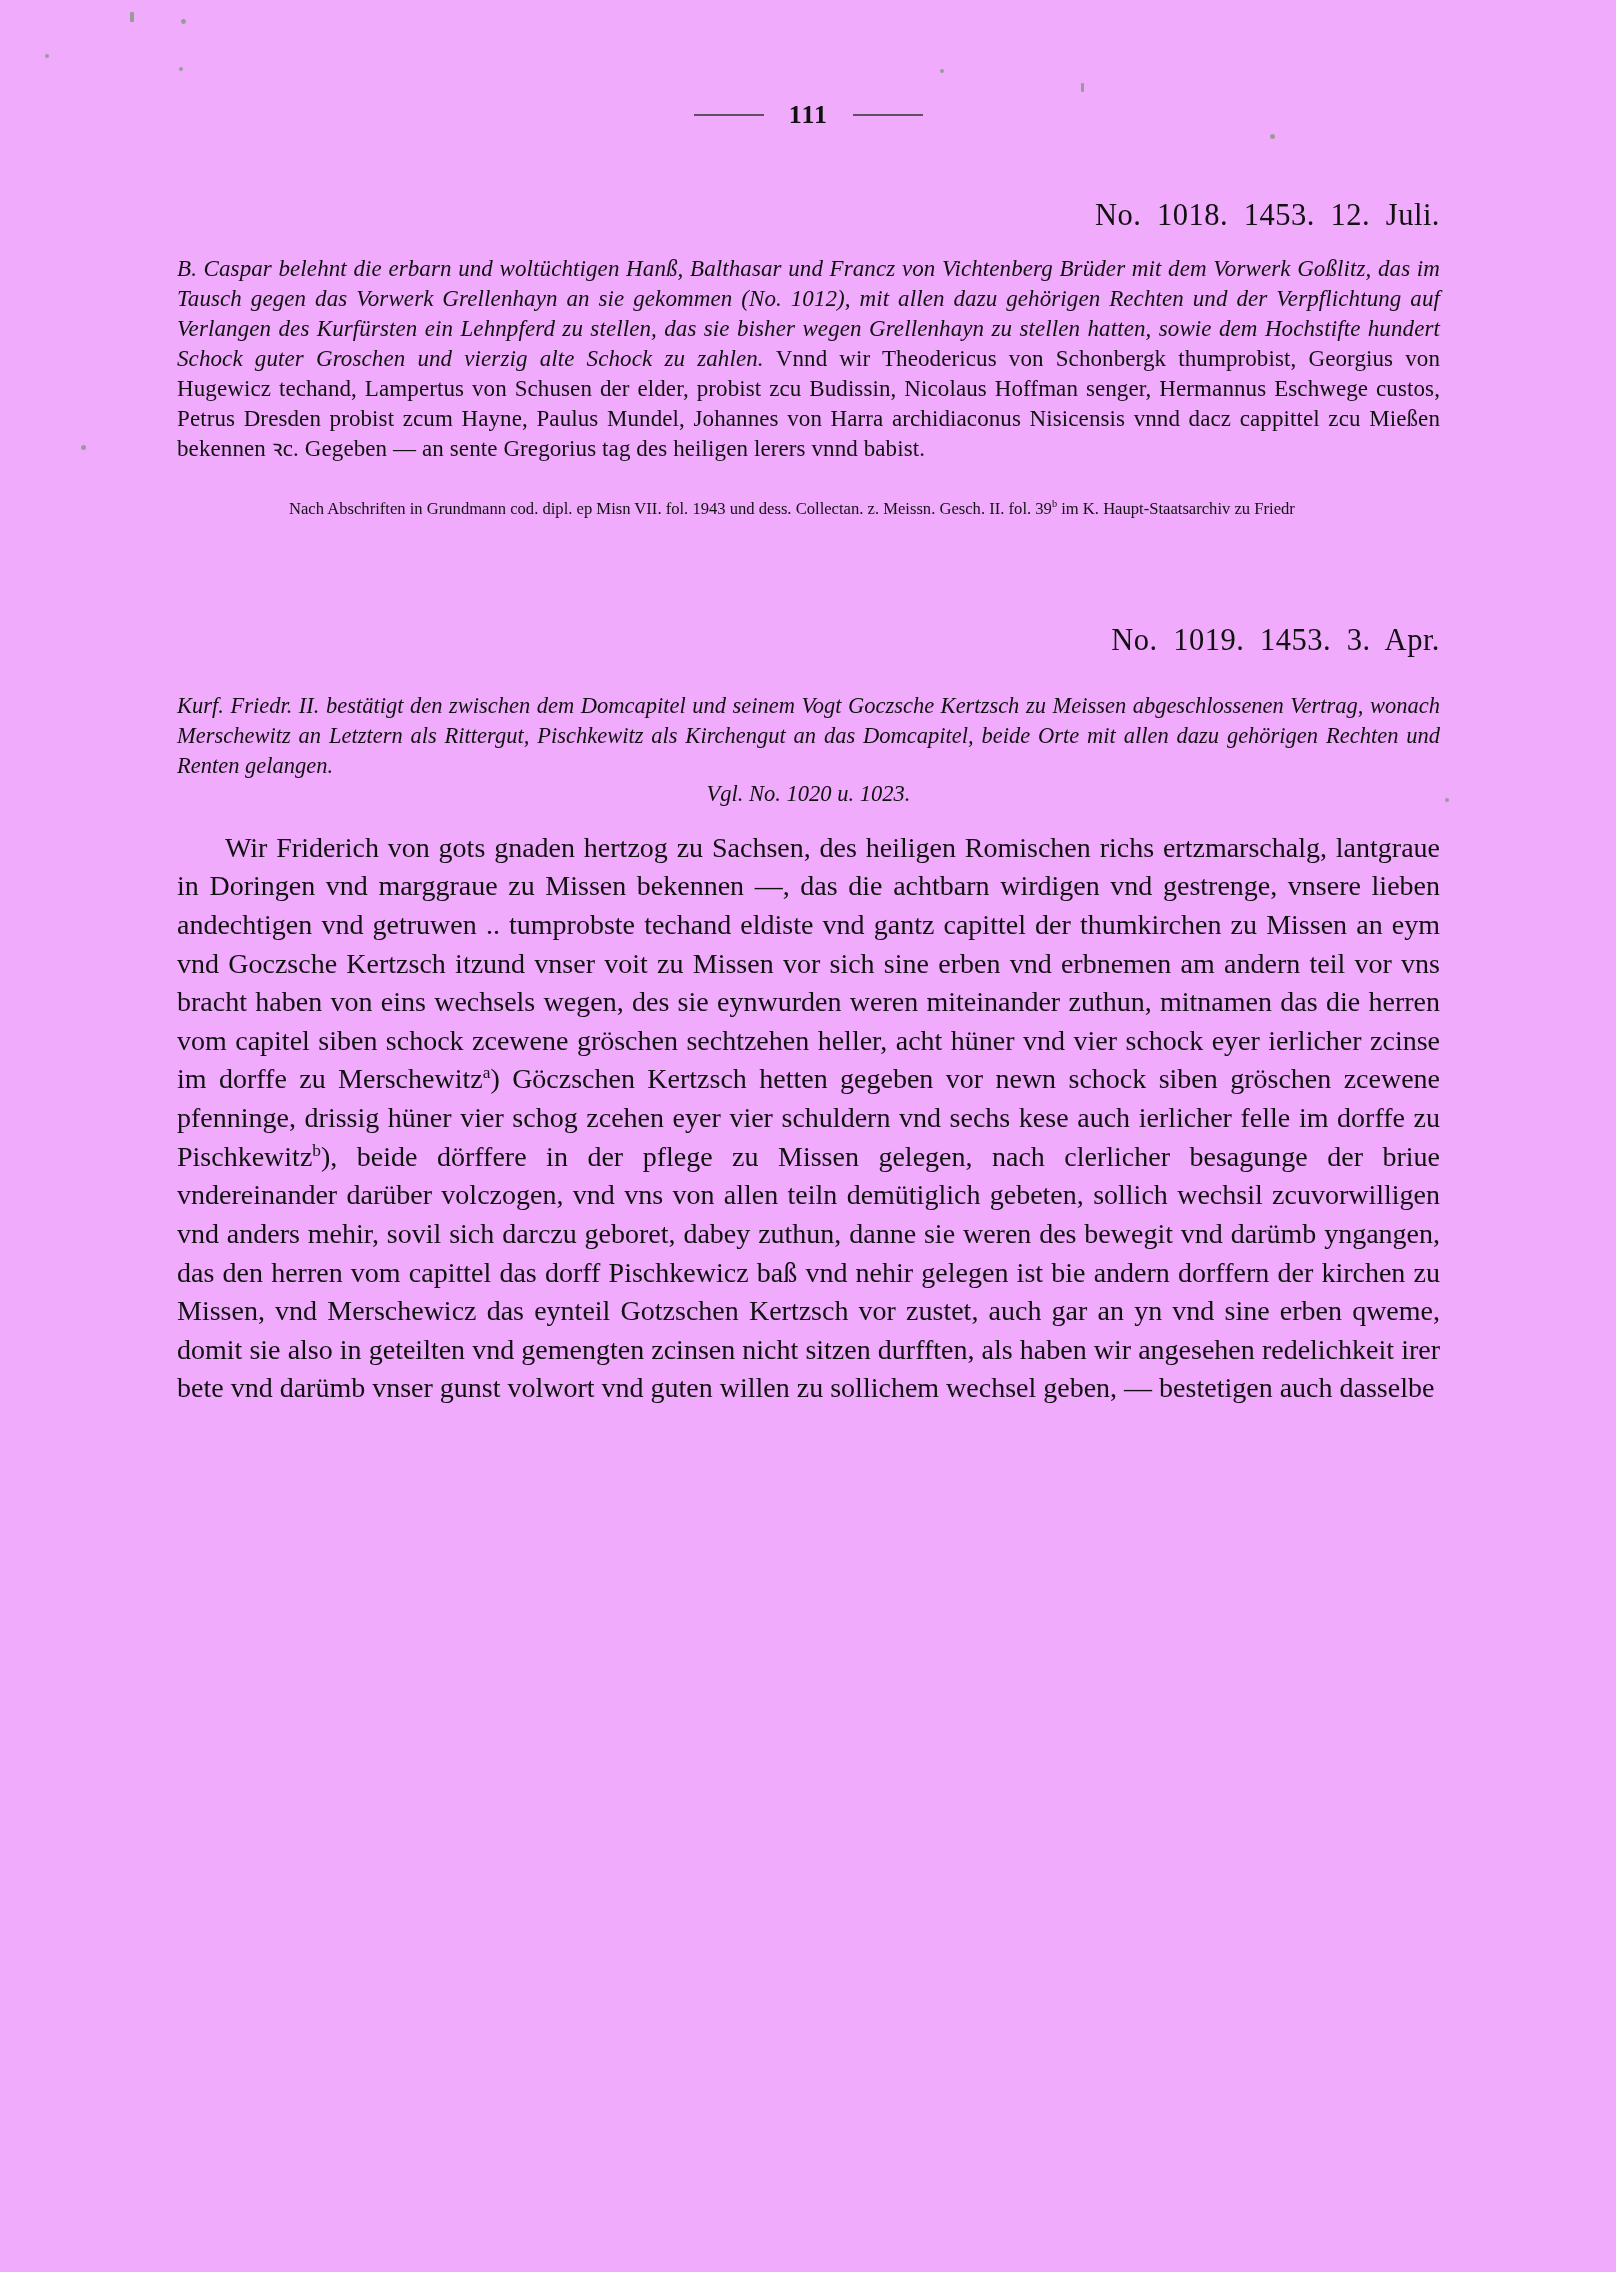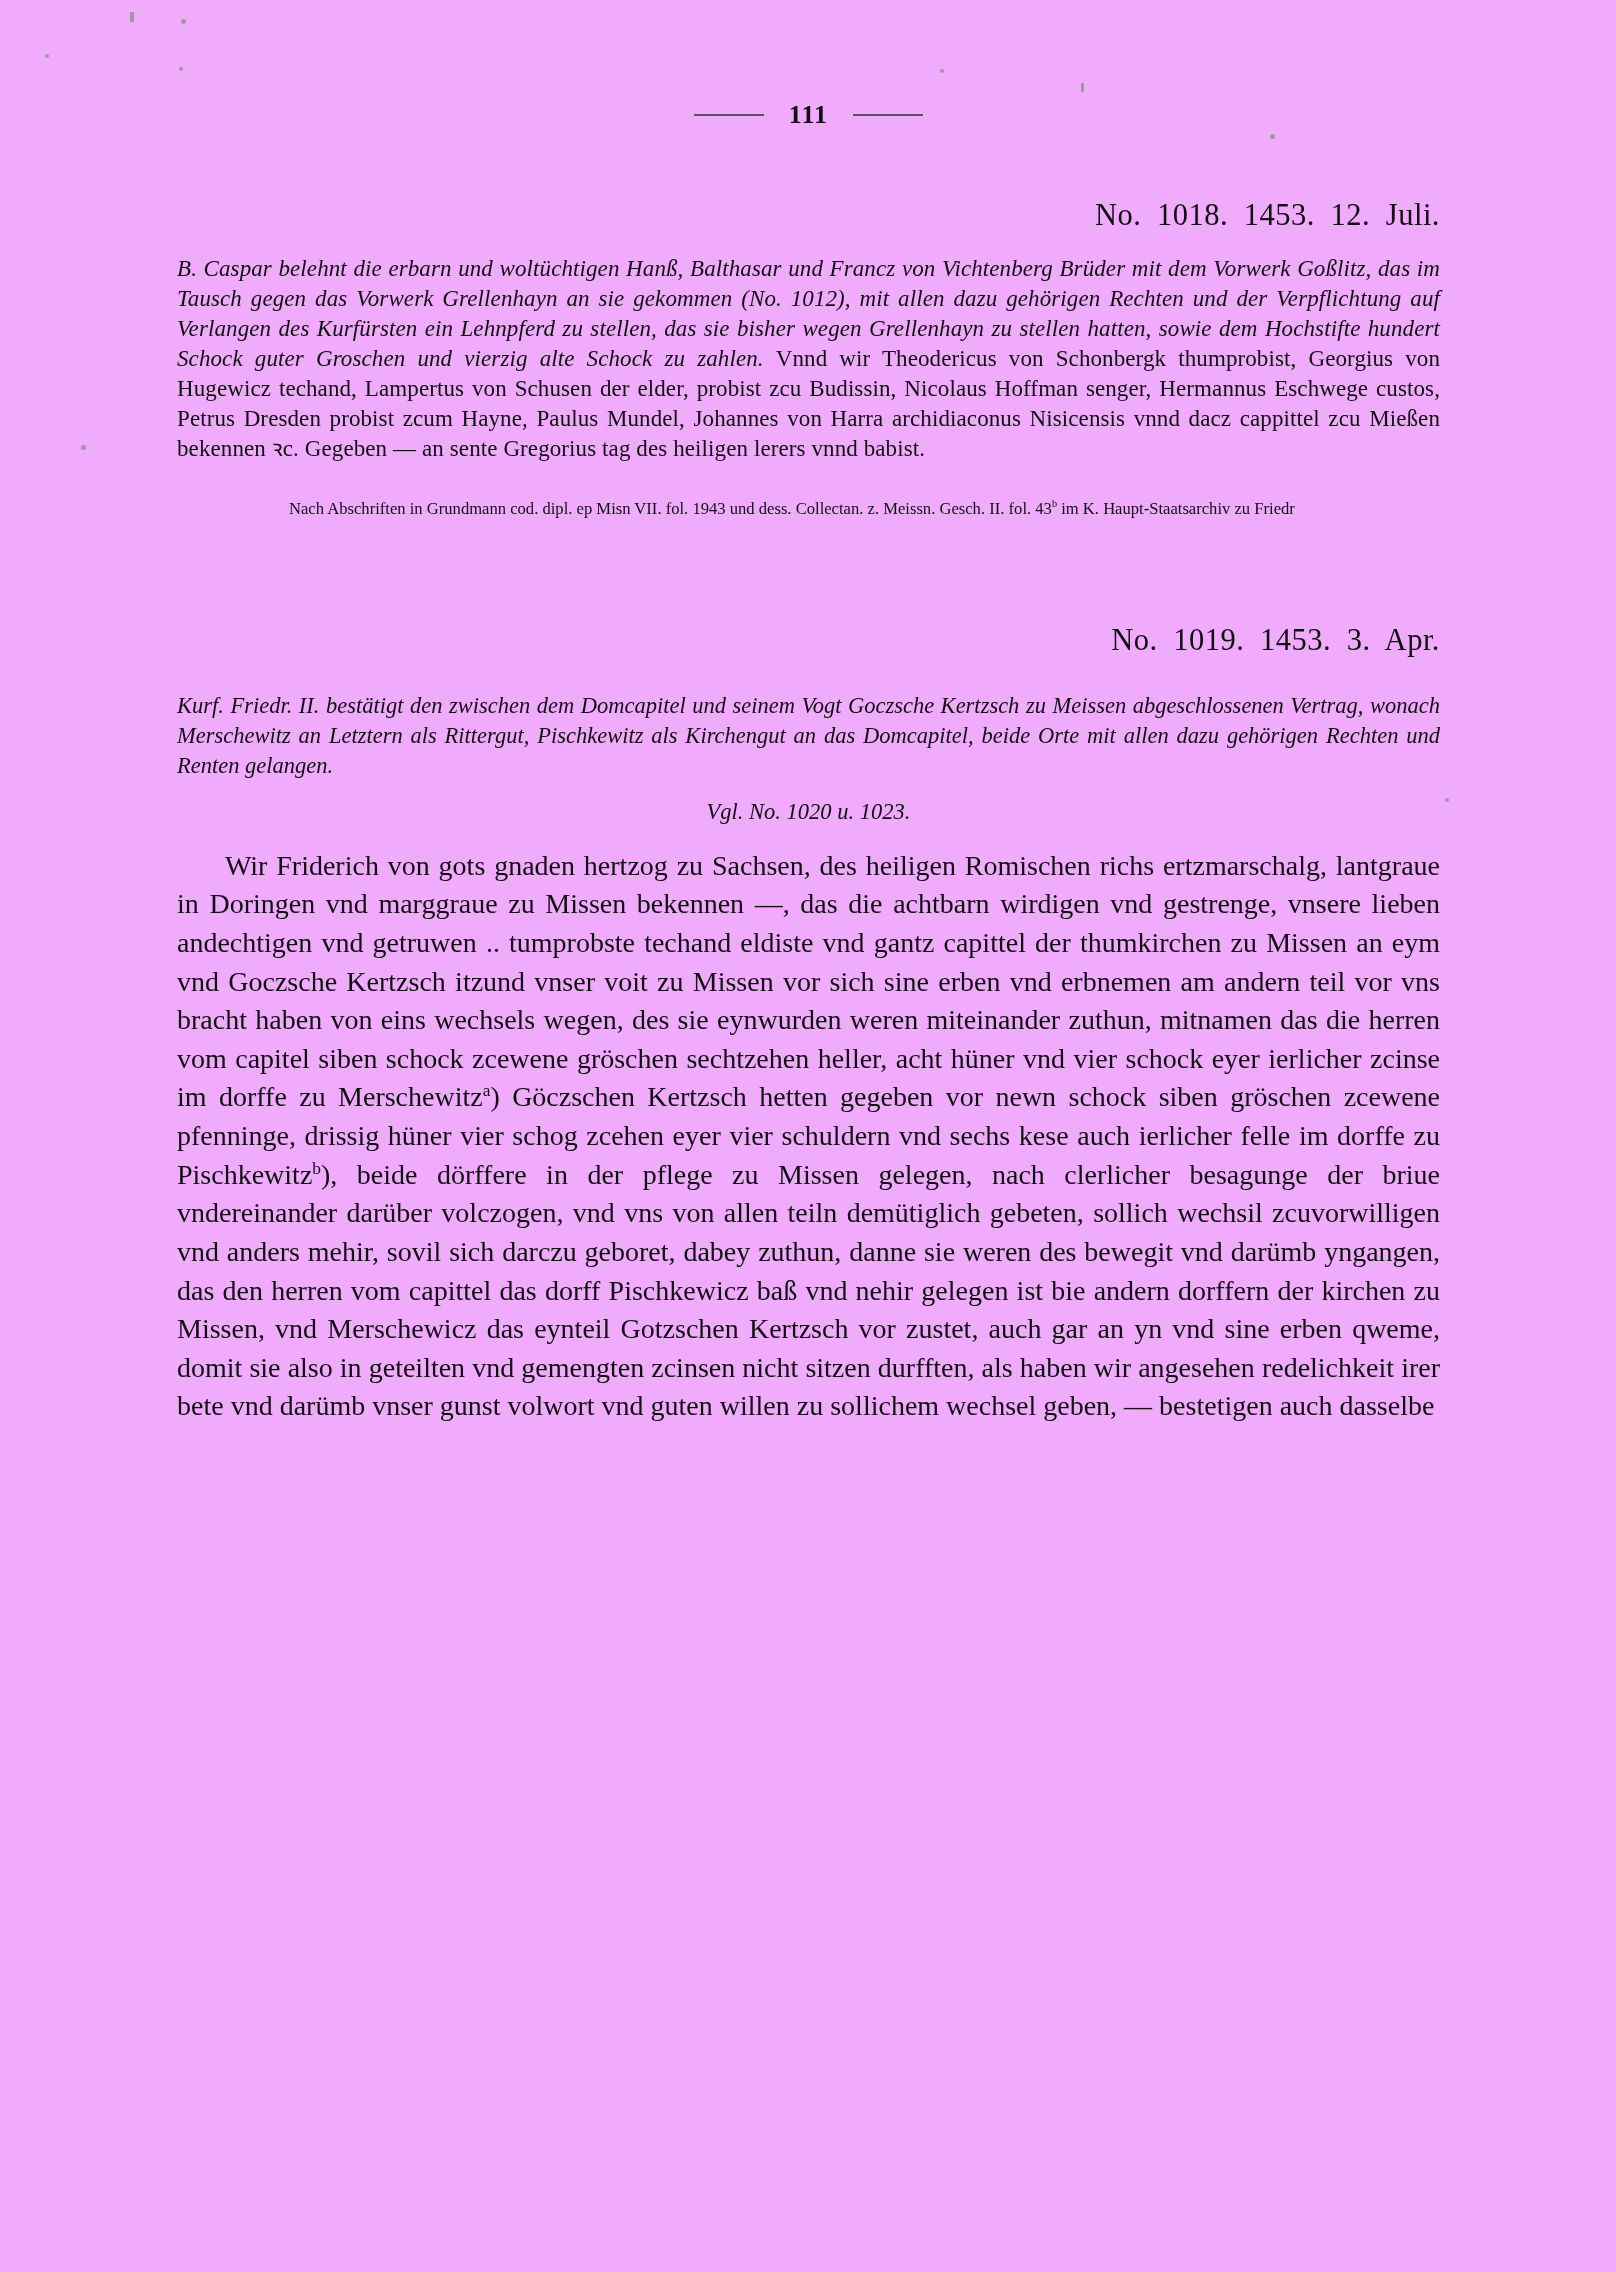--- a/index.html
+++ b/index.html
@@ -81,21 +81,21 @@
   .abstract-2 {
     font-style: italic;
     font-size: 22.5px;
     line-height: 1.34;
     text-align: justify;
   }
   .vgl {
     font-style: italic;
     font-size: 22.5px;
     text-align: center;
-    margin-top: 18px;
+    margin-top: 0;
   }
 
   
   .body-text {
     font-size: 28px;
     line-height: 1.38;
     text-align: justify;
     text-justify: inter-word;
   }
   .body-text.indent {
@@ -165,21 +165,21 @@
 
       <div class="abstract">
         <span>B. Caspar belehnt die erbarn und woltüchtigen Hanß, Balthasar und Francz von Vichtenberg Brüder mit dem Vorwerk Goßlitz, das im Tausch gegen das Vorwerk Grellenhayn an sie gekommen (No. 1012), mit allen dazu gehörigen Rechten und der Verpflichtung auf Verlangen des Kurfürsten ein Lehnpferd zu stellen, das sie bisher wegen Grellenhayn zu stellen hatten, sowie dem Hochstifte hundert Schock guter Groschen und vierzig alte Schock zu zahlen.</span>
         <span class="roman">Vnnd wir Theodericus von Schonbergk thumprobist, Georgius von Hugewicz techand, Lampertus von Schusen der elder, probist zcu Budissin, Nicolaus Hoffman senger, Hermannus Eschwege custos, Petrus Dresden probist zcum Hayne, Paulus Mundel, Johannes von Harra archidiaconus Nisicensis vnnd dacz cappittel zcu Mießen bekennen ꝛc. Gegeben — an sente Gregorius tag des heiligen lerers vnnd babist.</span>
       </div>
 
       <div class="spacer-lg"></div>
 
       <div class="source-note">
         <span class="lead"></span><span>Nach Abschriften in Grundmann cod. dipl. ep Misn VII. fol. 1943 und dess. Collectan. z. Meissn.</span>
-        <span>Gesch. II. fol. 43</span><sup>b</sup><span> im K. Haupt-Staatsarchiv zu Friedr</span>
+        <span>Gesch. II. fol. 39</span><sup>b</sup><span> im K. Haupt-Staatsarchiv zu Friedr</span>
       </div>
     </div>
 
     <div class="spacer-xl"></div>
     <div class="spacer-xl"></div>
 
     <div>
       <div class="doc-heading">No. 1019.  1453.  3. Apr.</div>
 
       <div class="spacer-lg"></div>

